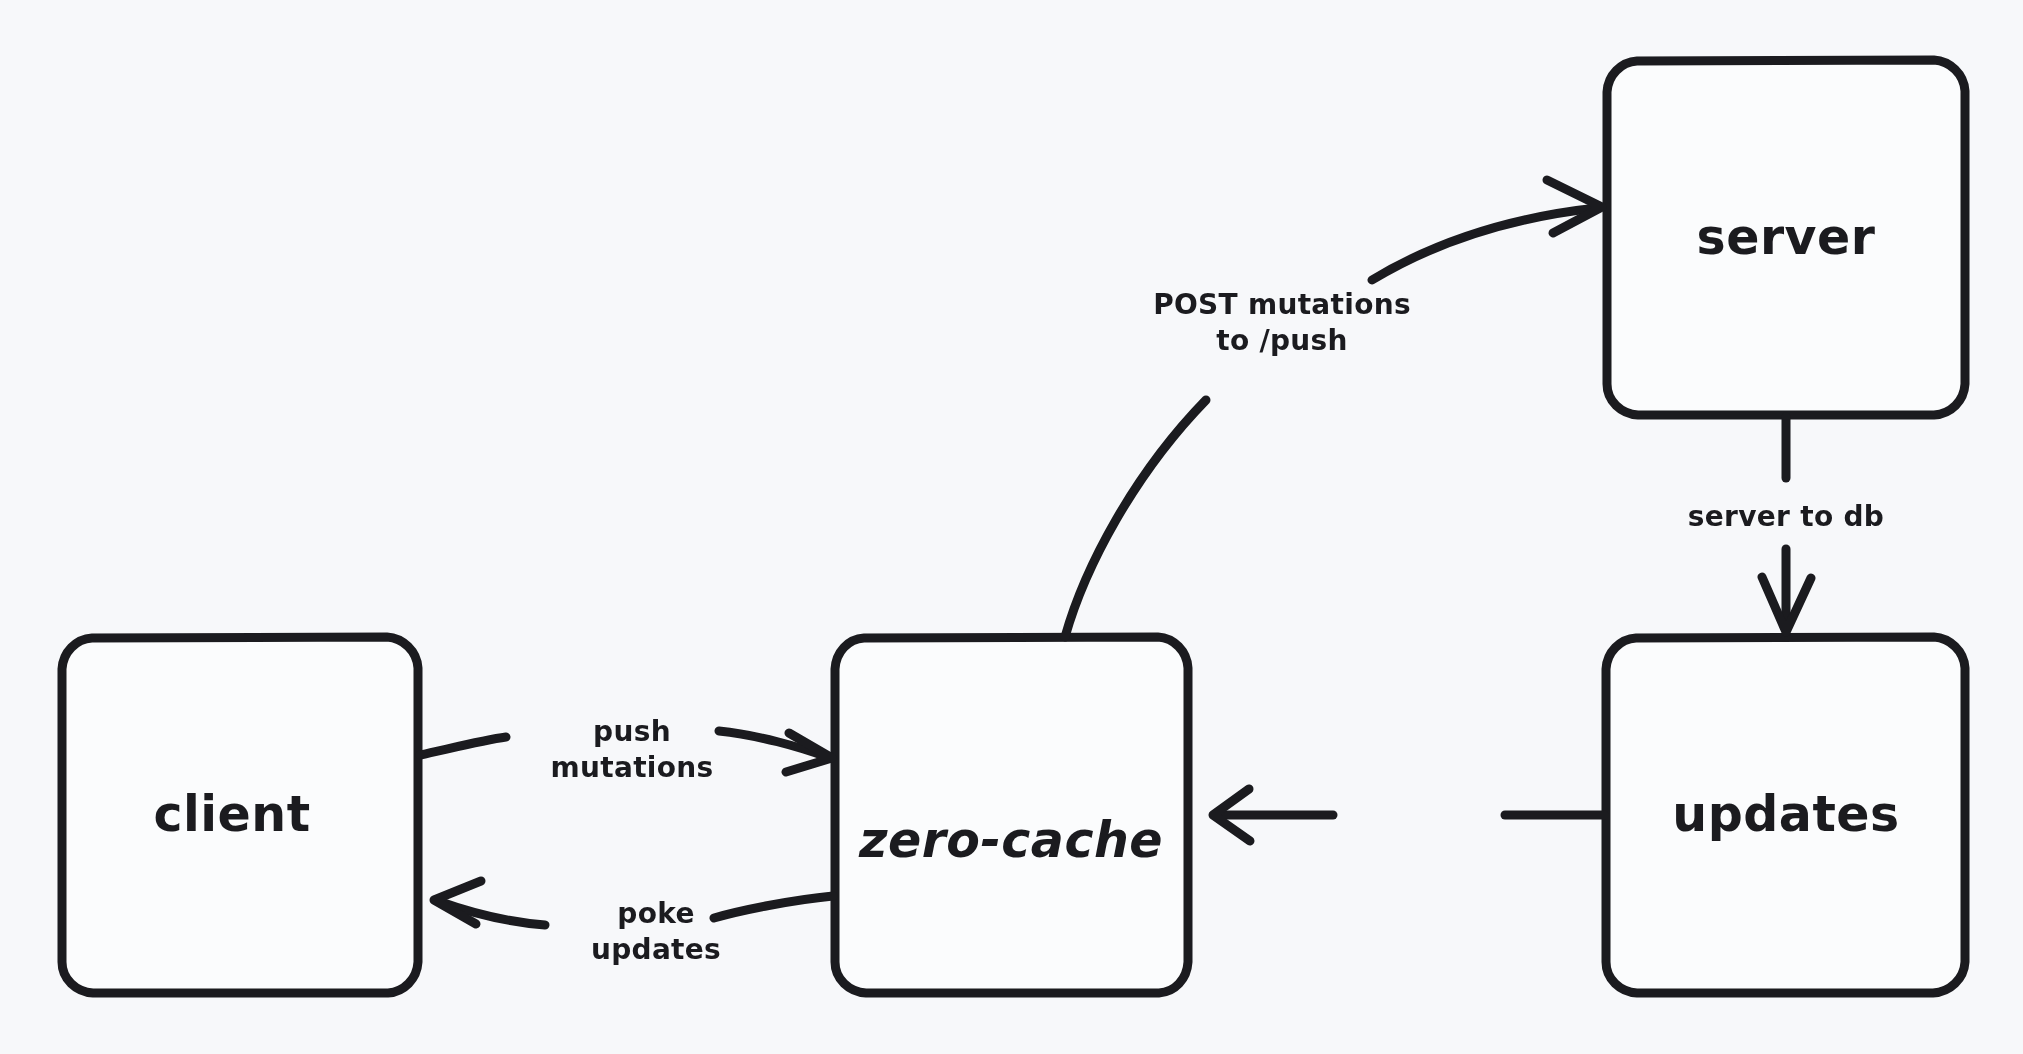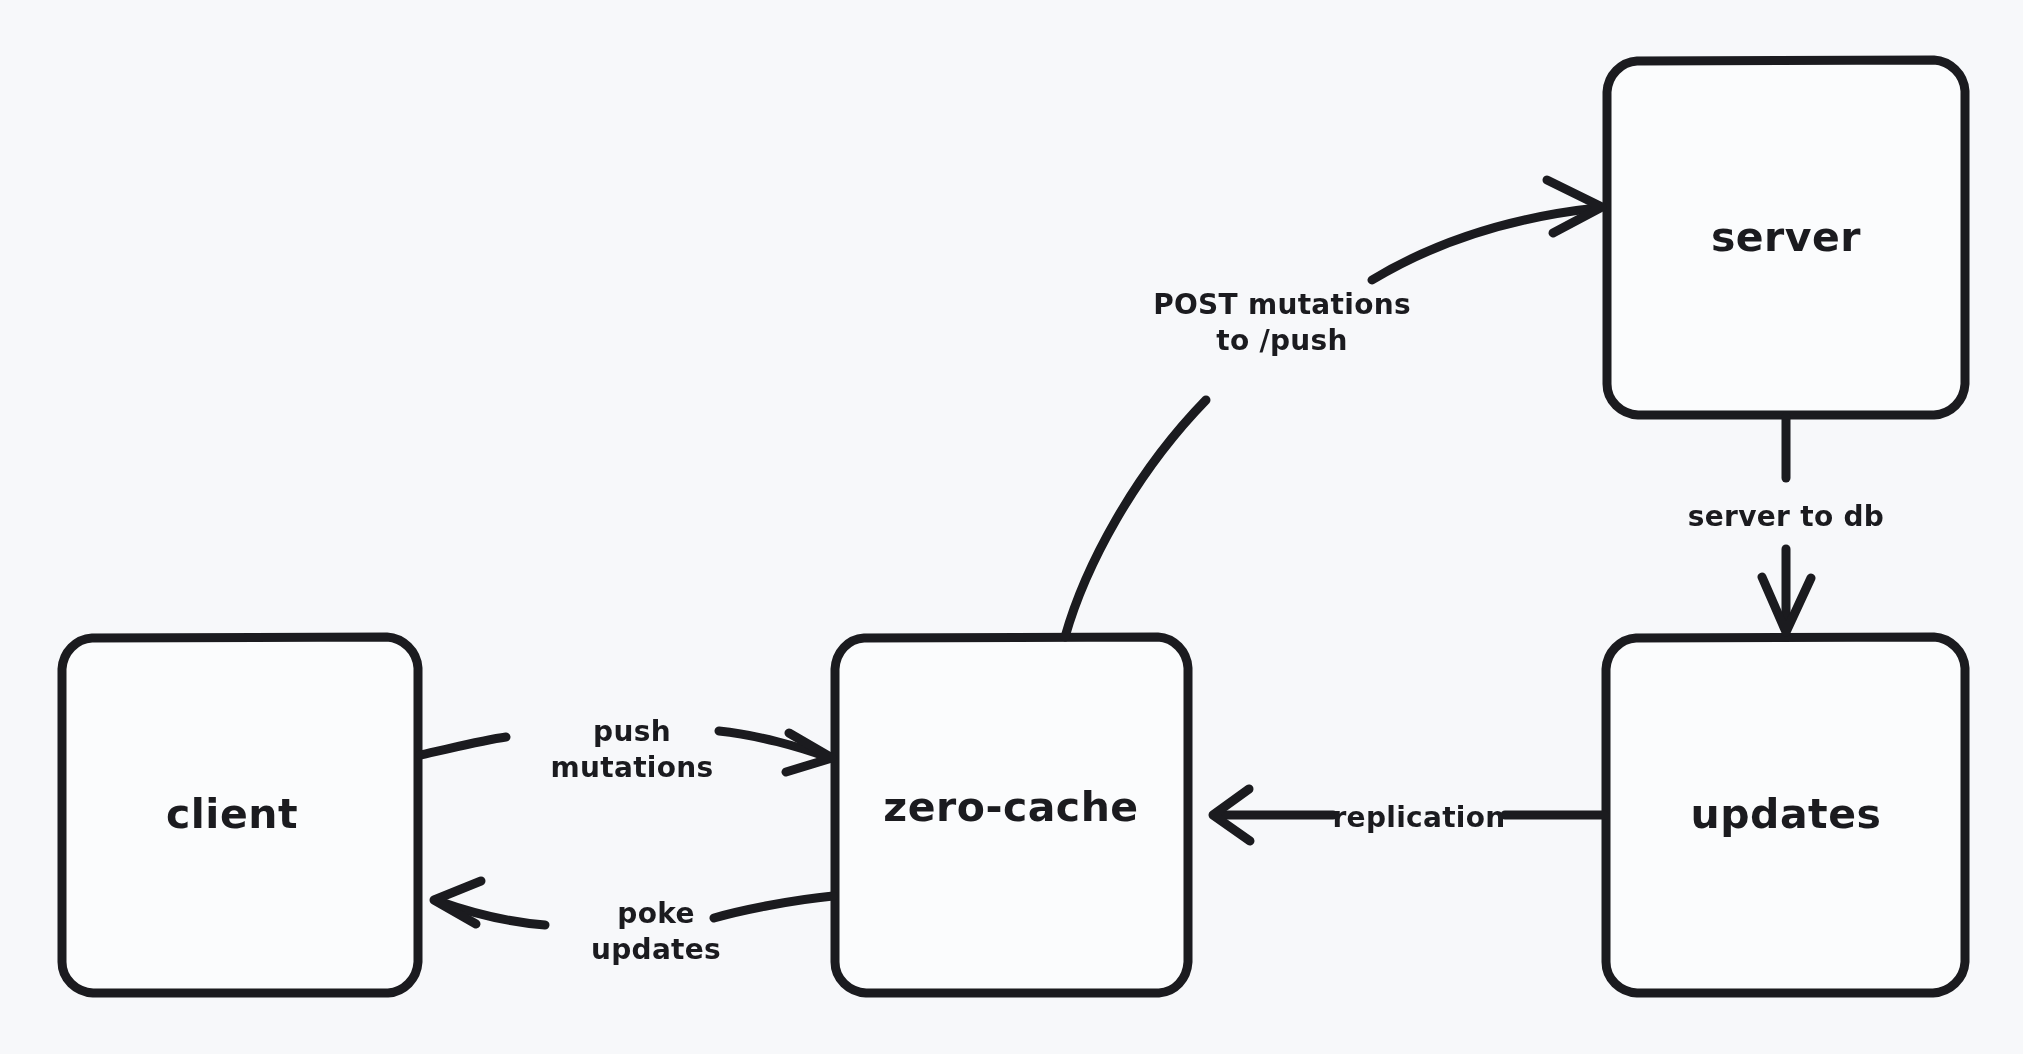--- a/index.html
+++ b/index.html
@@ -24,21 +24,21 @@
     position: absolute;
     inset: 0;
     width: 2023px;
     height: 1054px;
   }
   .node-label {
     position: absolute;
     transform: translate(-50%, -50%);
     font-family: "DejaVu Sans", sans-serif;
     font-weight: 700;
-    font-size: 41px;
+    font-size: 49px;
     letter-spacing: 0.5px;
     color: #1b1b1f;
     white-space: nowrap;
     text-align: right;
     line-height: 1.05;
     pointer-events: none;
   }
   .edge-label {
     position: absolute;
     transform: translate(-50%, -50%);
@@ -106,32 +106,31 @@
 
     <g>
       <path d="M1604 815 L 1505 815" fill="none" stroke="#1b1b1f" stroke-width="9" stroke-linecap="round" stroke-linejoin="round"></path>
       <path d="M1333 815 L 1221 815" fill="none" stroke="#1b1b1f" stroke-width="9" stroke-linecap="round" stroke-linejoin="round"></path>
       <path d="M1249 789 L 1213 815 L 1250 841" fill="none" stroke="#1b1b1f" stroke-width="9" stroke-linecap="round" stroke-linejoin="round"></path>
     </g>
   </svg>
 
   <div class="node-label" style="left:232px; top:815px;">client</div>
 
-  <div class="node-label" style="left:1011px; top:808px;">zero-cache</div>
+  <div class="node-label" style="left:1011px; top:841px;font-style:italic;">zero-cache</div>
 
   <div class="node-label" style="left:1786px; top:238px;">server</div>
 
   <div class="node-label" style="left:1786px; top:815px;">updates</div>
 
   <div class="edge-label" style="left:632px; top:750px;">push
 mutations</div>
 
   <div class="edge-label" style="left:648px; top:932px;margin-left:8px;">poke
 updates</div>
 
   <div class="edge-label" style="left:1282px; top:323px;">POST mutations
 to /push</div>
 
   <div class="edge-label" style="left:1786px; top:517px;">server to db</div>
 
-  <div class="edge-label" style="left:1419px; top:818px;">replication</div>
 
 </div>
 
 </body></html>

